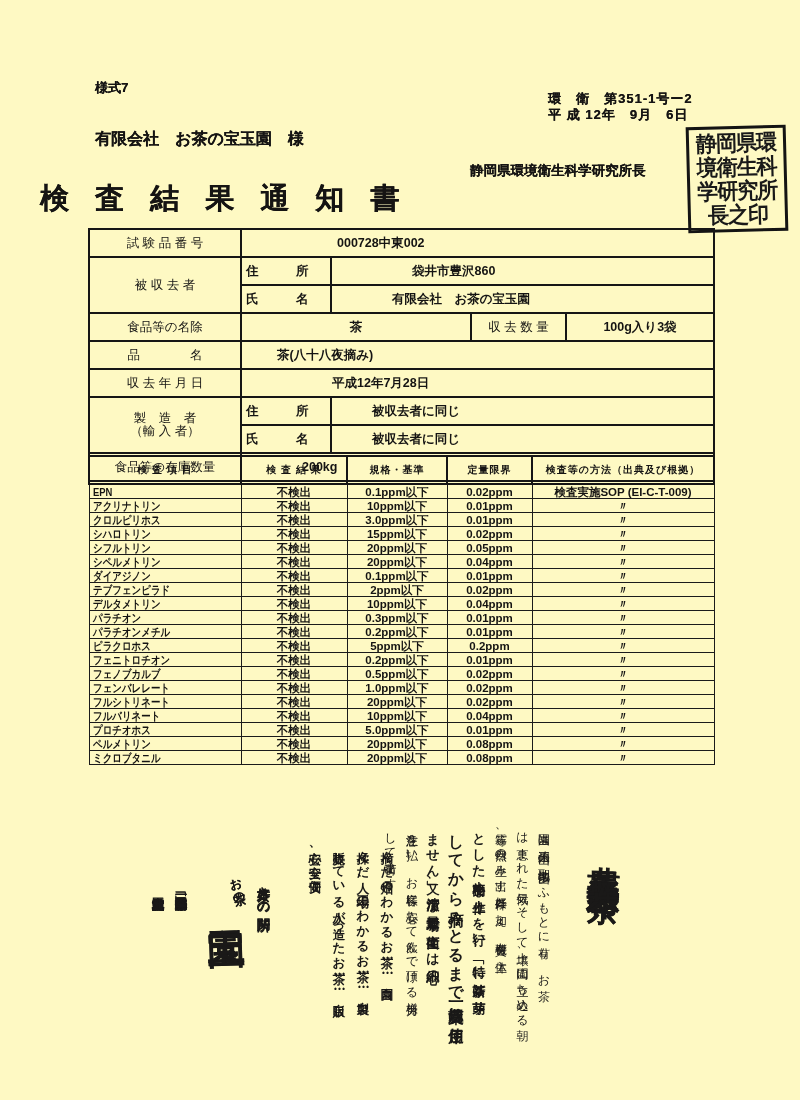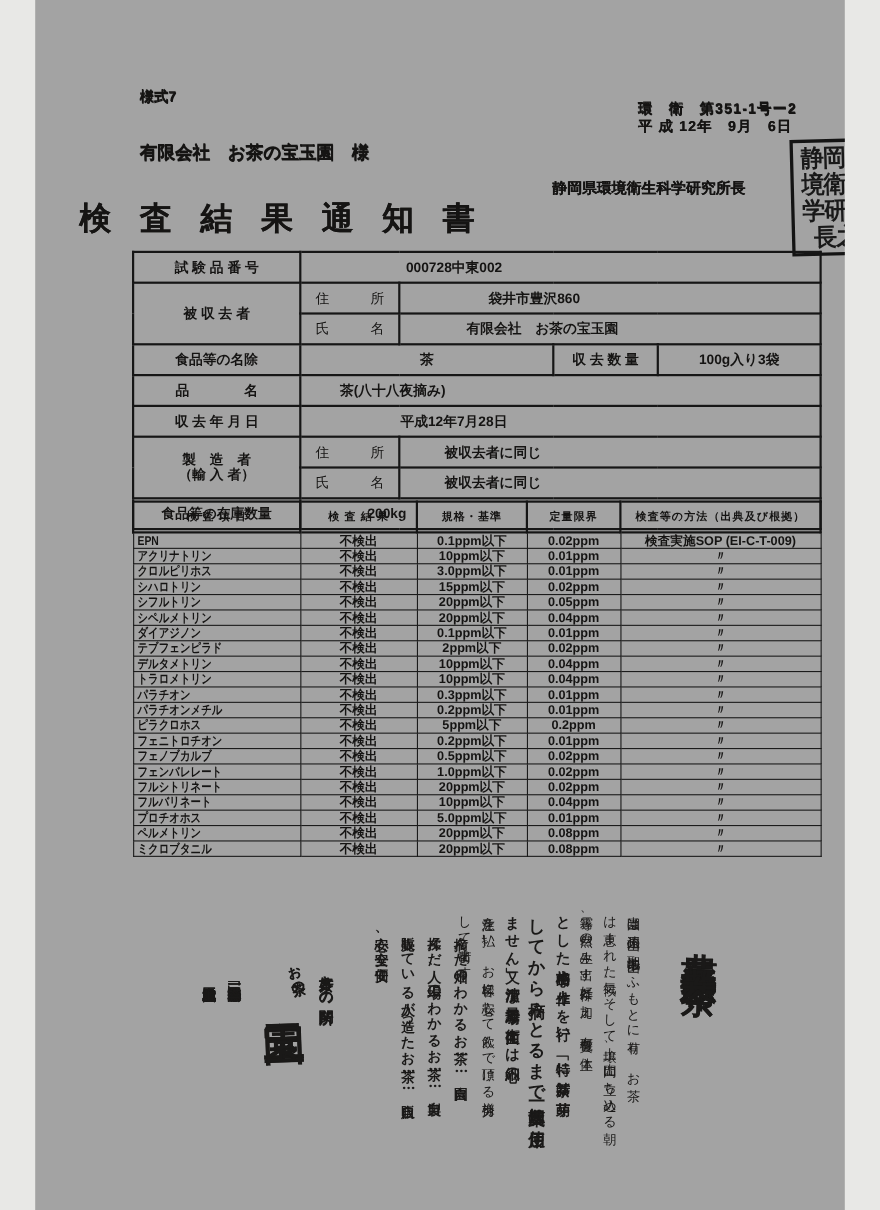--- a/index.html
+++ b/index.html
@@ -1,19 +1,19 @@
 <!DOCTYPE html>
 <html><head>
 <meta charset="utf-8">
 <style>
   html,body{margin:0;padding:0;}
   body{background:#e8e8e6;}
   #page{
-    position:relative;width:736px;height:1100px;margin:0 auto;
-    background:#a3a3a3;color:#151413;overflow:hidden;
+    position:relative;width:800px;height:1100px;margin:0 auto;
+    background:#fef9c3;color:#151413;overflow:hidden;
     font-family:"Liberation Sans","DejaVu Sans",sans-serif;
   }
   .abs{position:absolute;}
   .b{font-weight:bold;}
   .ink{text-shadow:0.3px 0.3px 0 currentColor;}
 
   
   #form-no{left:95px;top:79px;font-size:13px;}
   #ref-block{left:548px;top:91px;font-size:13px;line-height:16px;letter-spacing:1px;}
   #addressee{left:95px;top:129px;font-size:16px;}
@@ -28,22 +28,22 @@
     text-align:center;color:#191919;overflow:hidden;
   }
   #seal div{transform:scaleY(1.05);white-space:nowrap;}
 
   
   #info-table{left:88px;top:228px;width:625px;border-collapse:collapse;table-layout:fixed;}
   #info-table td{
     border:2px solid #161616;font-size:12.5px;height:24px;
     padding:1px 4px;overflow:hidden;white-space:nowrap;
   }
-  #info-table td.lbl{font-weight:bold;text-align:center;}
-  #info-table td.sub{font-weight:normal;text-align:center;}
+  #info-table td.lbl{font-weight:normal;text-align:center;}
+  #info-table td.sub{font-weight:bold;}
   #info-table td.val{font-weight:bold;}
   .pl95{padding-left:95px!important;} .pl80{padding-left:80px!important;}
   .pl60{padding-left:60px!important;} .pl40{padding-left:40px!important;}
   .pl35{padding-left:35px!important;} .pl90{padding-left:90px!important;margin-top:45px;}
   .ctr{text-align:center!important;}
   .two-line{line-height:13px;}
 
   
   #results-table{left:88px;top:455px;width:625px;border-collapse:collapse;table-layout:fixed;}
   #results-table th{
@@ -222,27 +222,20 @@
         </tr>
         <tr>
           <td><span class="narrow">テブフェンピラド</span></td>
           <td><span>不検出</span></td>
           <td><span>2ppm以下</span></td>
           <td><span>0.02ppm</span></td>
           <td><span>〃</span></td>
         </tr>
         <tr>
           <td><span class="narrow">デルタメトリン</span></td>
-          <td><span>不検出</span></td>
-          <td><span>10ppm以下</span></td>
-          <td><span>0.04ppm</span></td>
-          <td><span>〃</span></td>
-        </tr>
-        <tr>
-          <td><span class="narrow">トラロメトリン</span></td>
           <td><span>不検出</span></td>
           <td><span>10ppm以下</span></td>
           <td><span>0.04ppm</span></td>
           <td><span>〃</span></td>
         </tr>
         <tr>
           <td><span class="narrow">パラチオン</span></td>
           <td><span>不検出</span></td>
           <td><span>0.3ppm以下</span></td>
           <td><span>0.01ppm</span></td>

